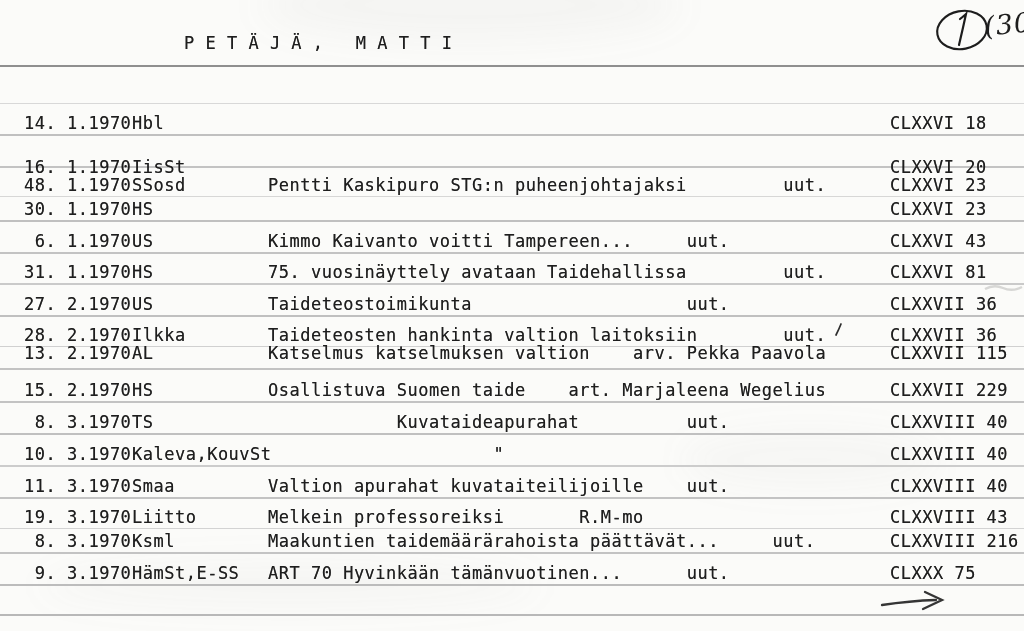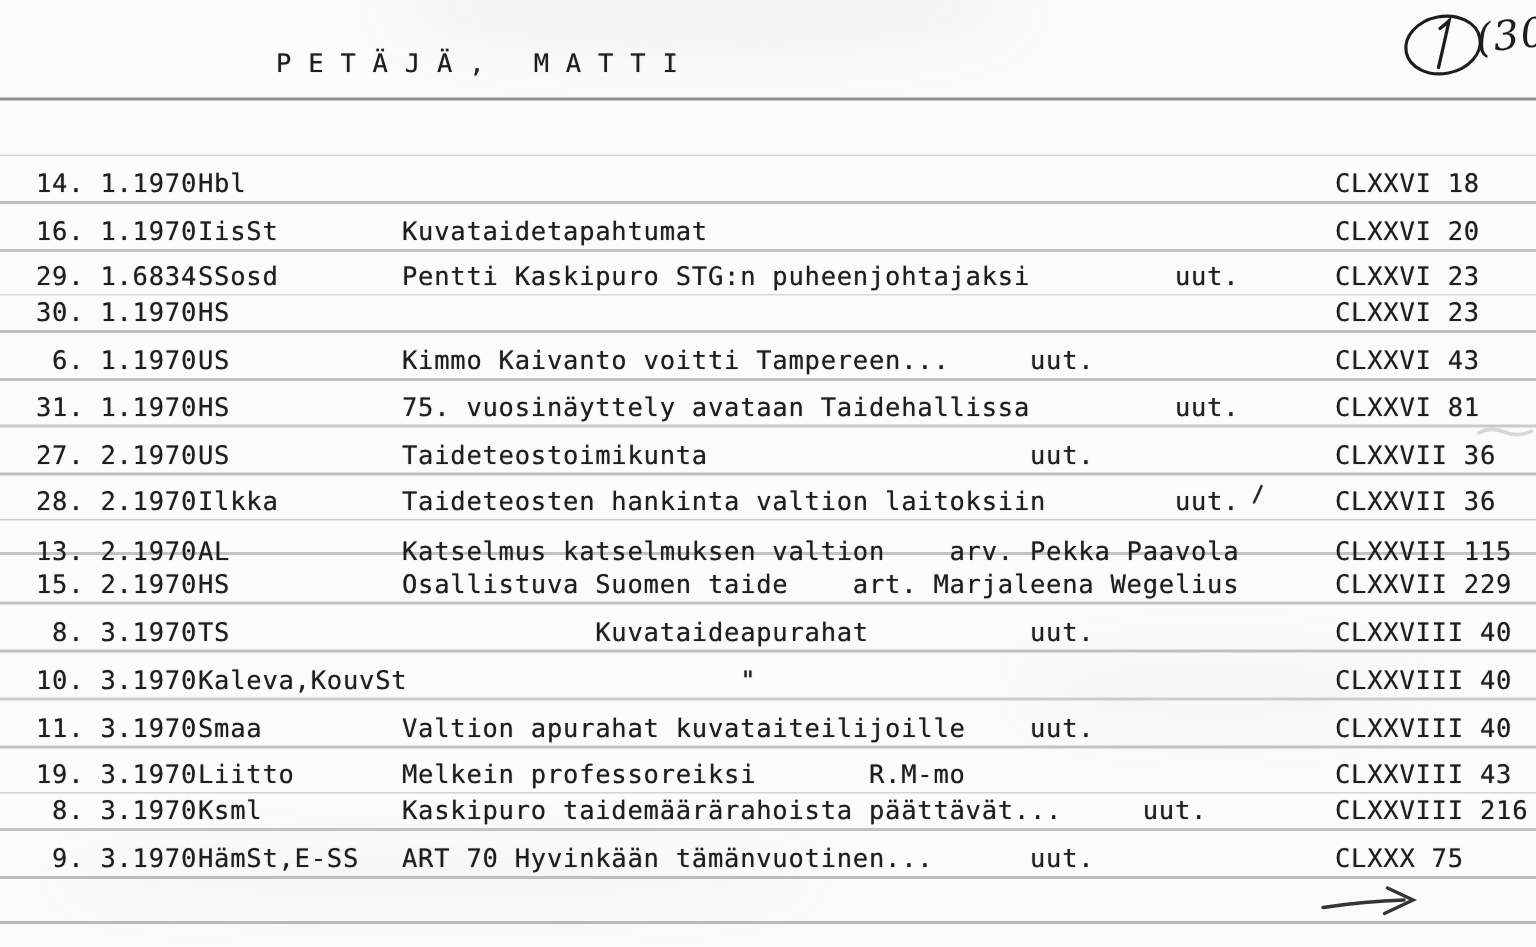--- a/index.html
+++ b/index.html
@@ -85,28 +85,27 @@
       <div class="rule" style="top: 552px; height: 2px; background: rgb(192, 192, 192); opacity: 0.95;"></div>
       <div class="rule" style="top: 584px; height: 2px; background: rgb(184, 184, 184); opacity: 0.95;"></div>
       <div class="rule" style="top: 614px; height: 2px; background: rgb(180, 180, 180); opacity: 0.95;"></div>
     </div>
   <div id="rows">
       <div class="row" style="top: 113px;">
         <span class="typed col c-date">14. 1.1970</span>
         <span class="typed col c-source">Hbl</span>
         <span class="typed col c-ref">CLXXVI 18</span>
       </div>
-      <div class="row" style="top: 145px;">
+      <div class="row" style="top: 157px;">
         <span class="typed col c-date">16. 1.1970</span>
         <span class="typed col c-source">IisSt</span>
-        <span class="typed col c-body">Kuvataidetapahtumat</span>
         <span class="typed col c-ref">CLXXVI 20</span>
       </div>
       <div class="row" style="top: 175px;">
-        <span class="typed col c-date">29. 1.6834</span>
+        <span class="typed col c-date">48. 1.1970</span>
         <span class="typed col c-source">SSosd</span>
         <span class="typed col c-body">Pentti Kaskipuro STG:n puheenjohtajaksi         uut.</span>
         <span class="typed col c-ref">CLXXVI 23</span>
       </div>
       <div class="row" style="top: 199px;">
         <span class="typed col c-date">30. 1.1970</span>
         <span class="typed col c-source">HS</span>
         <span class="typed col c-ref">CLXXVI 23</span>
       </div>
       <div class="row" style="top: 231px;">
@@ -126,21 +125,21 @@
         <span class="typed col c-source">US</span>
         <span class="typed col c-body">Taideteostoimikunta                    uut.</span>
         <span class="typed col c-ref">CLXXVII 36</span>
       </div>
       <div class="row" style="top: 325px;">
         <span class="typed col c-date">28. 2.1970</span>
         <span class="typed col c-source">Ilkka</span>
         <span class="typed col c-body">Taideteosten hankinta valtion laitoksiin        uut.</span>
         <span class="typed col c-ref">CLXXVII 36</span>
       </div>
-      <div class="row" style="top: 358px;">
+      <div class="row" style="top: 343px;">
         <span class="typed col c-date">13. 2.1970</span>
         <span class="typed col c-source">AL</span>
         <span class="typed col c-body">Katselmus katselmuksen valtion    arv. Pekka Paavola</span>
         <span class="typed col c-ref">CLXXVII 115</span>
       </div>
       <div class="row" style="top: 380px; padding-left: 15px;">
         <span class="typed col c-date">15. 2.1970</span>
         <span class="typed col c-source">HS</span>
         <span class="typed col c-body">Osallistuva Suomen taide    art. Marjaleena Wegelius</span>
         <span class="typed col c-ref">CLXXVII 229</span>
@@ -165,21 +164,21 @@
       </div>
       <div class="row" style="top: 507px;">
         <span class="typed col c-date">19. 3.1970</span>
         <span class="typed col c-source">Liitto</span>
         <span class="typed col c-body">Melkein professoreiksi       R.M-mo</span>
         <span class="typed col c-ref">CLXXVIII 43</span>
       </div>
       <div class="row" style="top: 531px;">
         <span class="typed col c-date"> 8. 3.1970</span>
         <span class="typed col c-source">Ksml</span>
-        <span class="typed col c-body">Kaskipuro taidemäärärahoista päättävät...     uut.</span>
+        <span class="typed col c-body">Maakuntien taidemäärärahoista päättävät...     uut.</span>
         <span class="typed col c-ref">CLXXVIII 216</span>
       </div>
       <div class="row" style="top: 563px;">
         <span class="typed col c-date"> 9. 3.1970</span>
         <span class="typed col c-source">HämSt,E-SS</span>
         <span class="typed col c-body">ART 70 Hyvinkään tämänvuotinen...      uut.</span>
         <span class="typed col c-ref">CLXXX 75</span>
       </div>
     </div>
 </div>

